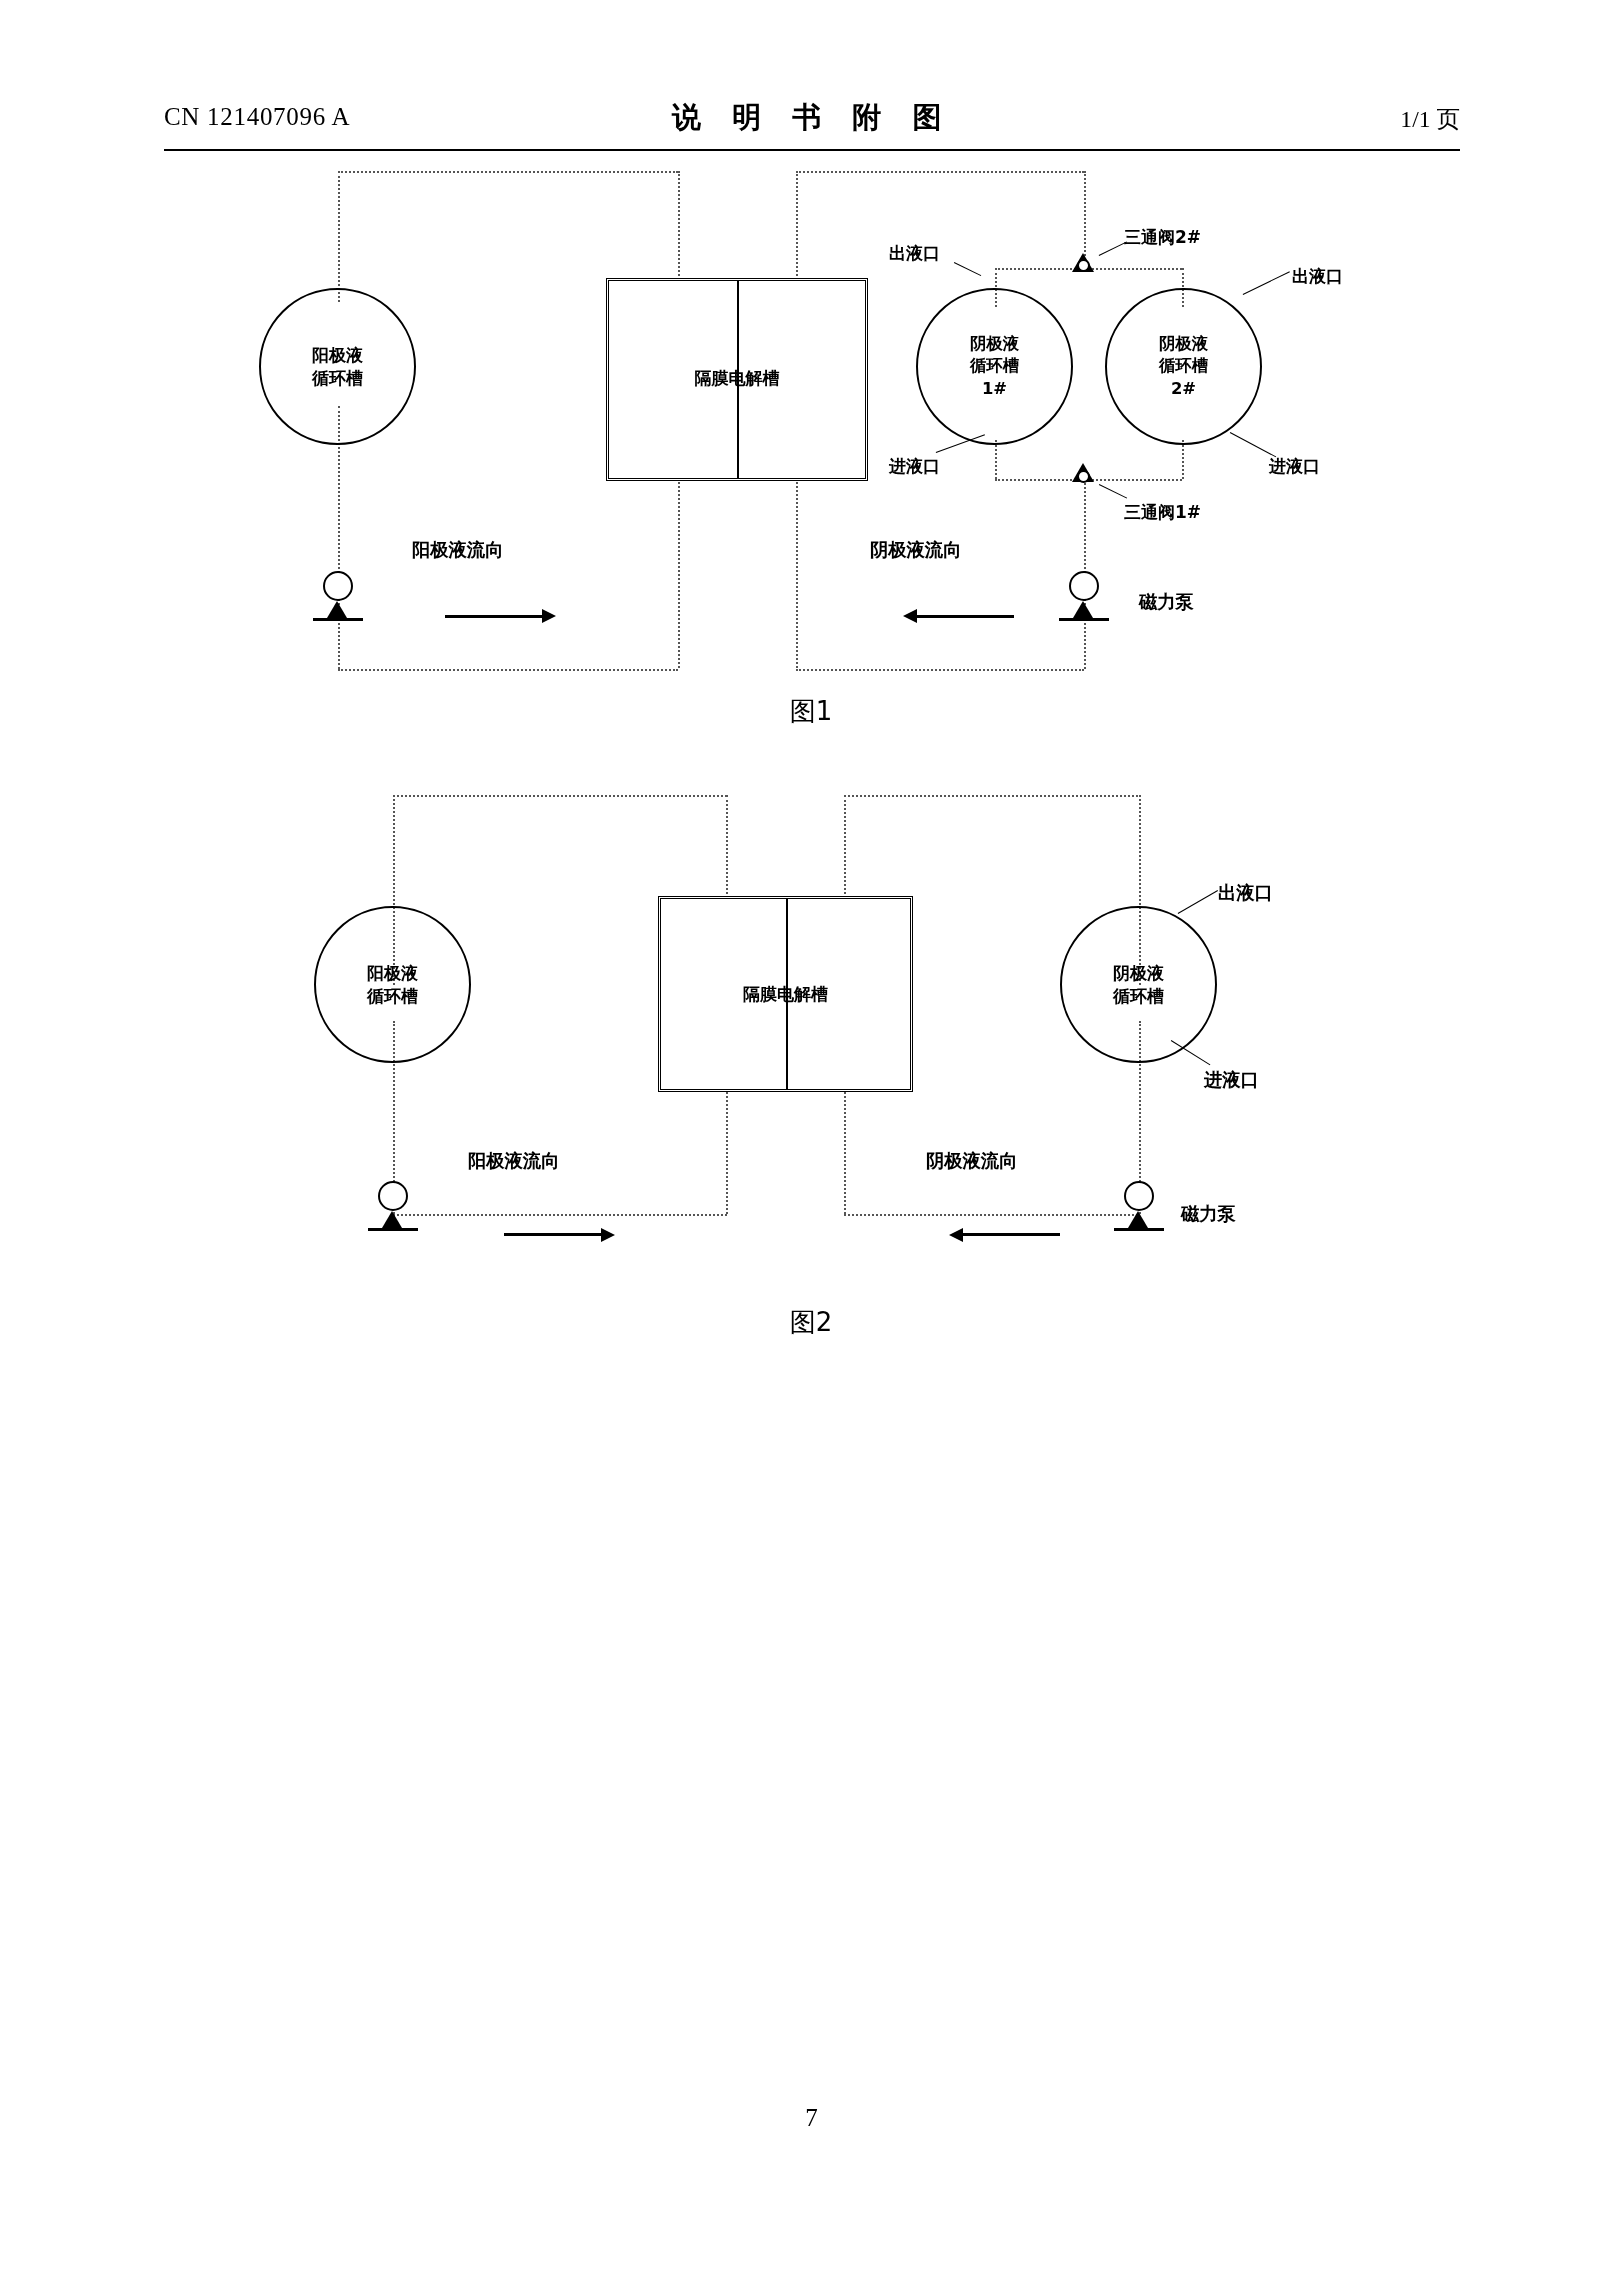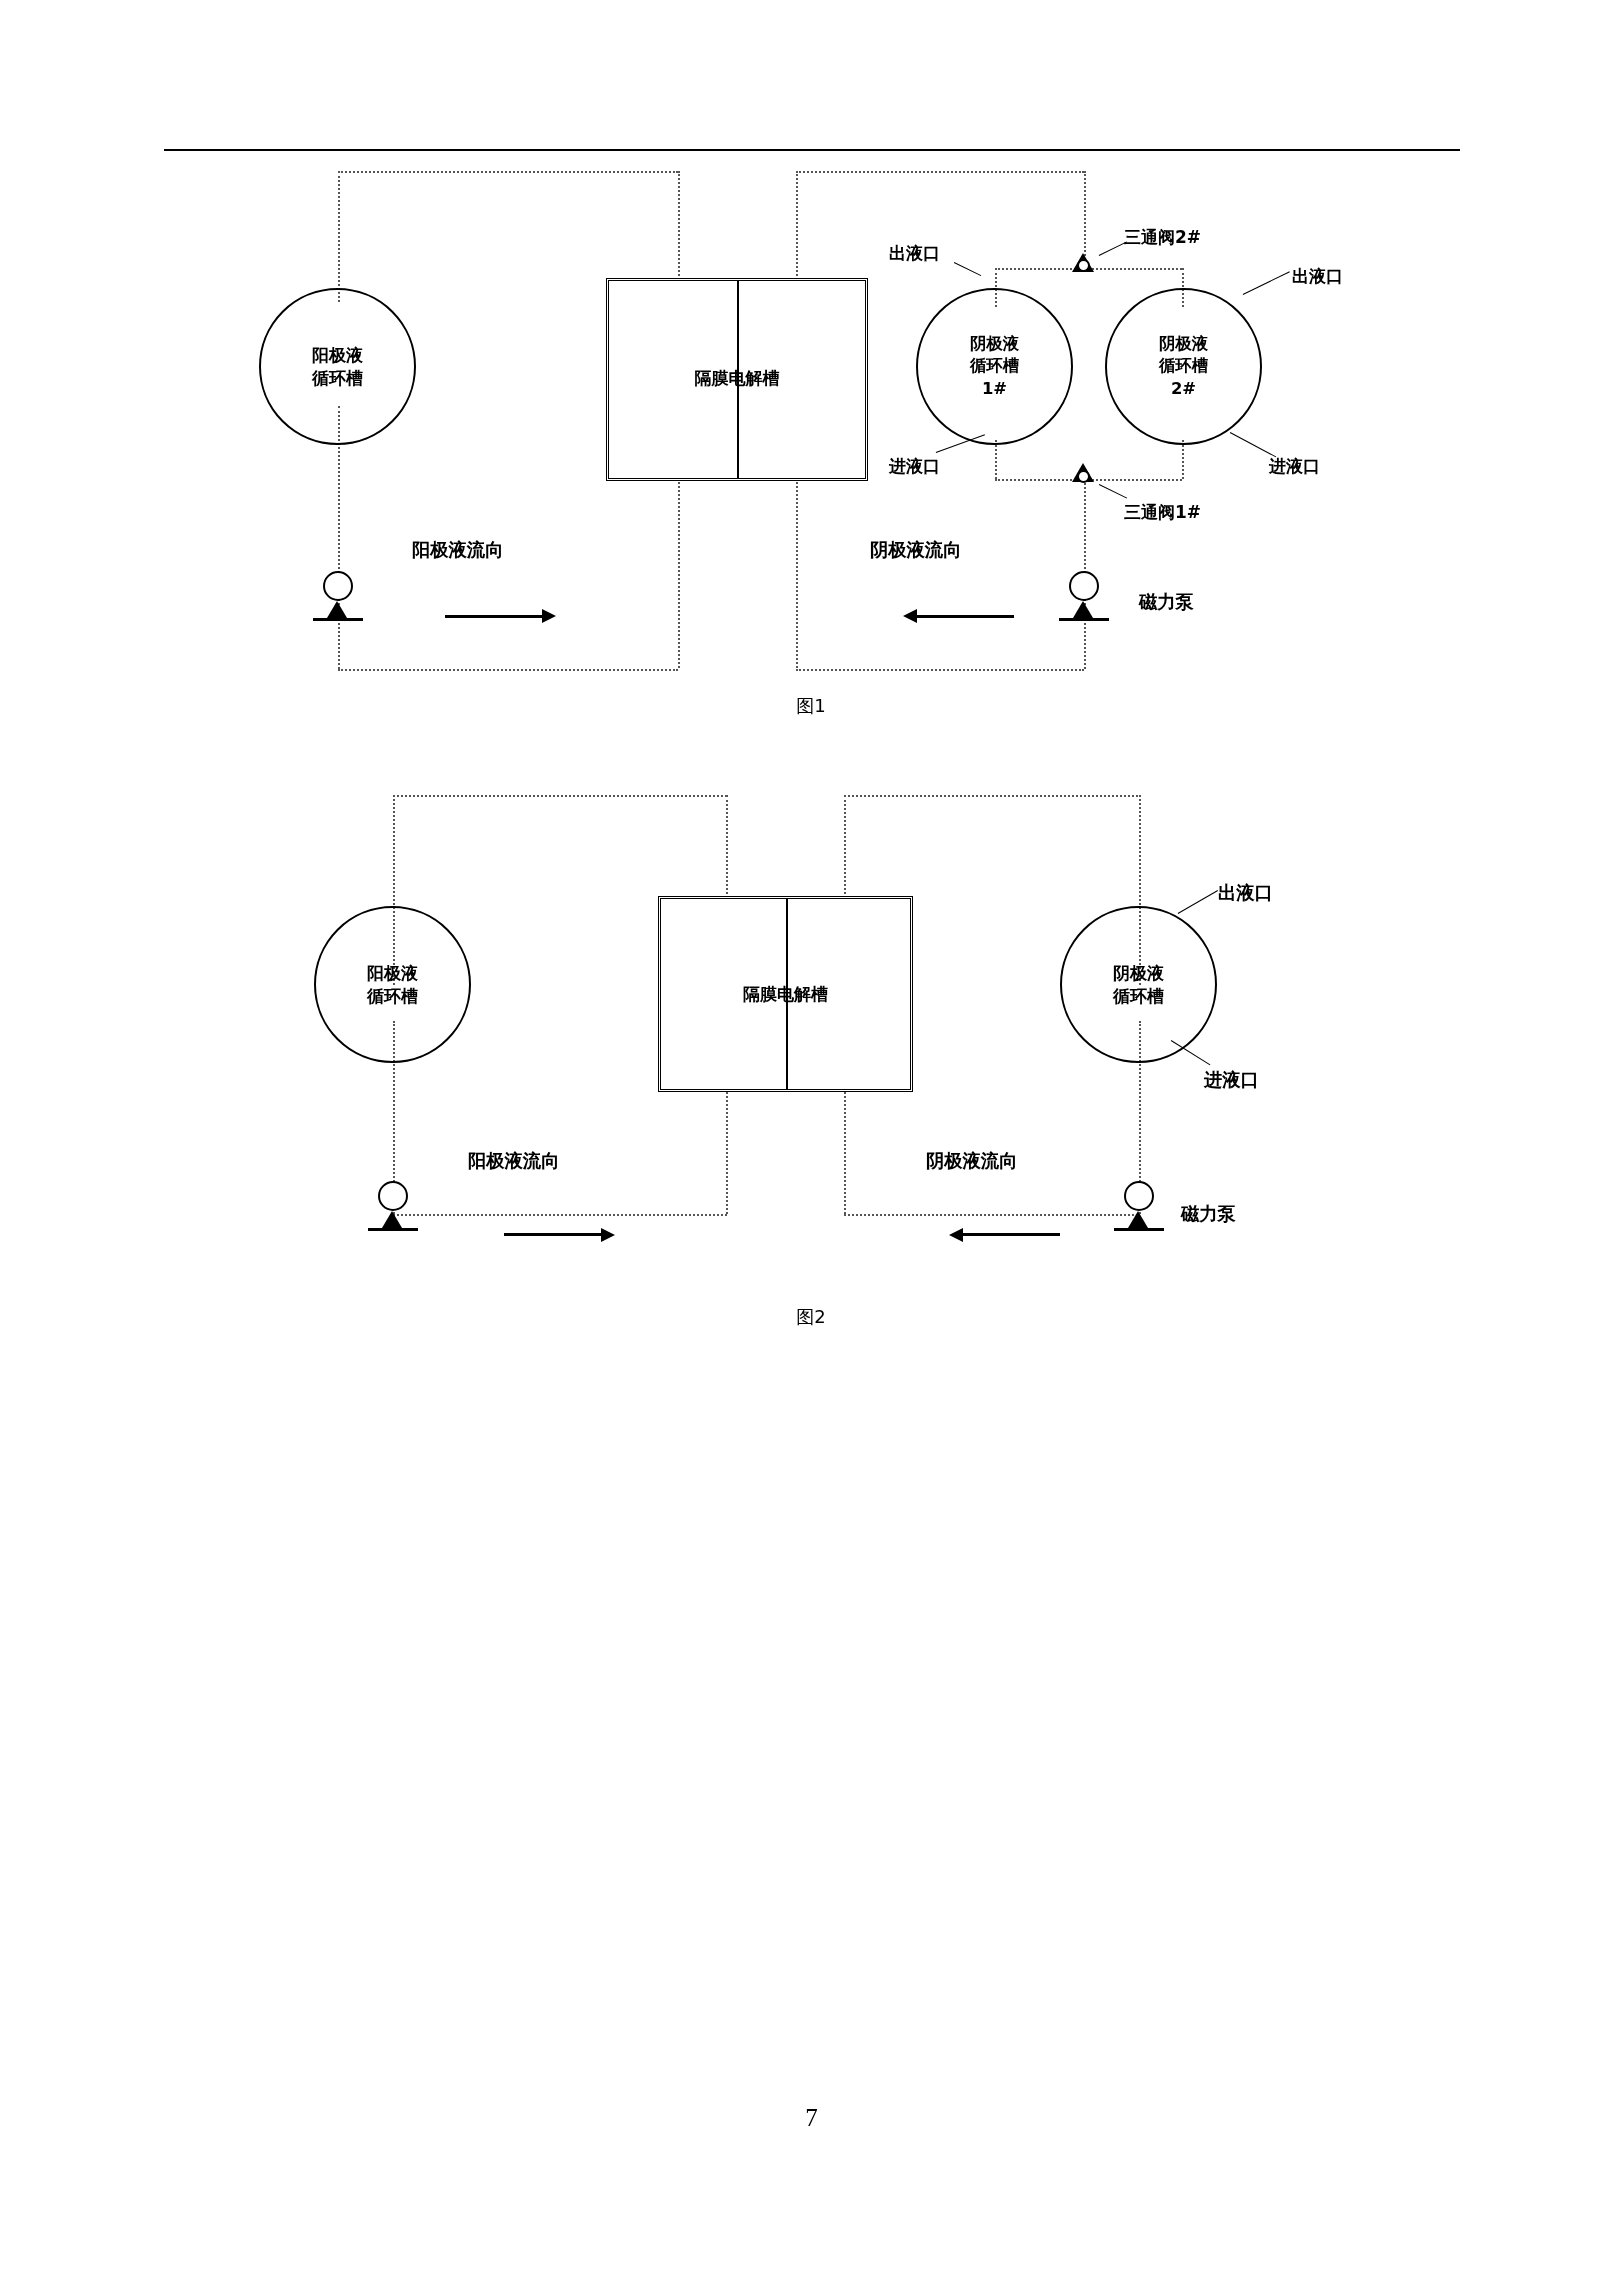--- a/index.html
+++ b/index.html
@@ -66,21 +66,21 @@
   }
 
   
   .figure {
     position: absolute;
   }
   .fig-caption {
     position: absolute;
     width: 196px;
     text-align: center;
-    font-size: 18px;
+    font-size: 26px;
     font-family: "DejaVu Sans", sans-serif;
   }
 
   
   .tank {
     position: absolute;
     border: 2px solid #000;
     border-radius: 50%;
     box-sizing: border-box;
     display: flex;
@@ -210,20 +210,25 @@
     text-align: center;
     font-size: 25px;
     font-family: "Liberation Serif", serif;
   }
 </style>
 </head>
 <body>
 
 <div class="page">
 
+  <div class="header">
+    <div class="header-left">CN  121407096  A</div>
+    <div class="header-center">说 明 书 附 图</div>
+    <div class="header-right">1/1 页</div>
+  </div>
   <div class="header-rule"></div>
 
   <div class="figure" style="left:0;top:0;width:1623px;height:654px;">
 
     <div class="pipe-v" style="left:338px;top:171px;height:131px;"></div>
     <div class="pipe-h" style="left:338px;top:171px;width:340px;"></div>
     <div class="pipe-v" style="left:678px;top:171px;height:497px;"></div>
     <div class="pipe-h" style="left:338px;top:669px;width:340px;"></div>
     <div class="pipe-v" style="left:338px;top:406px;height:263px;"></div>
 

